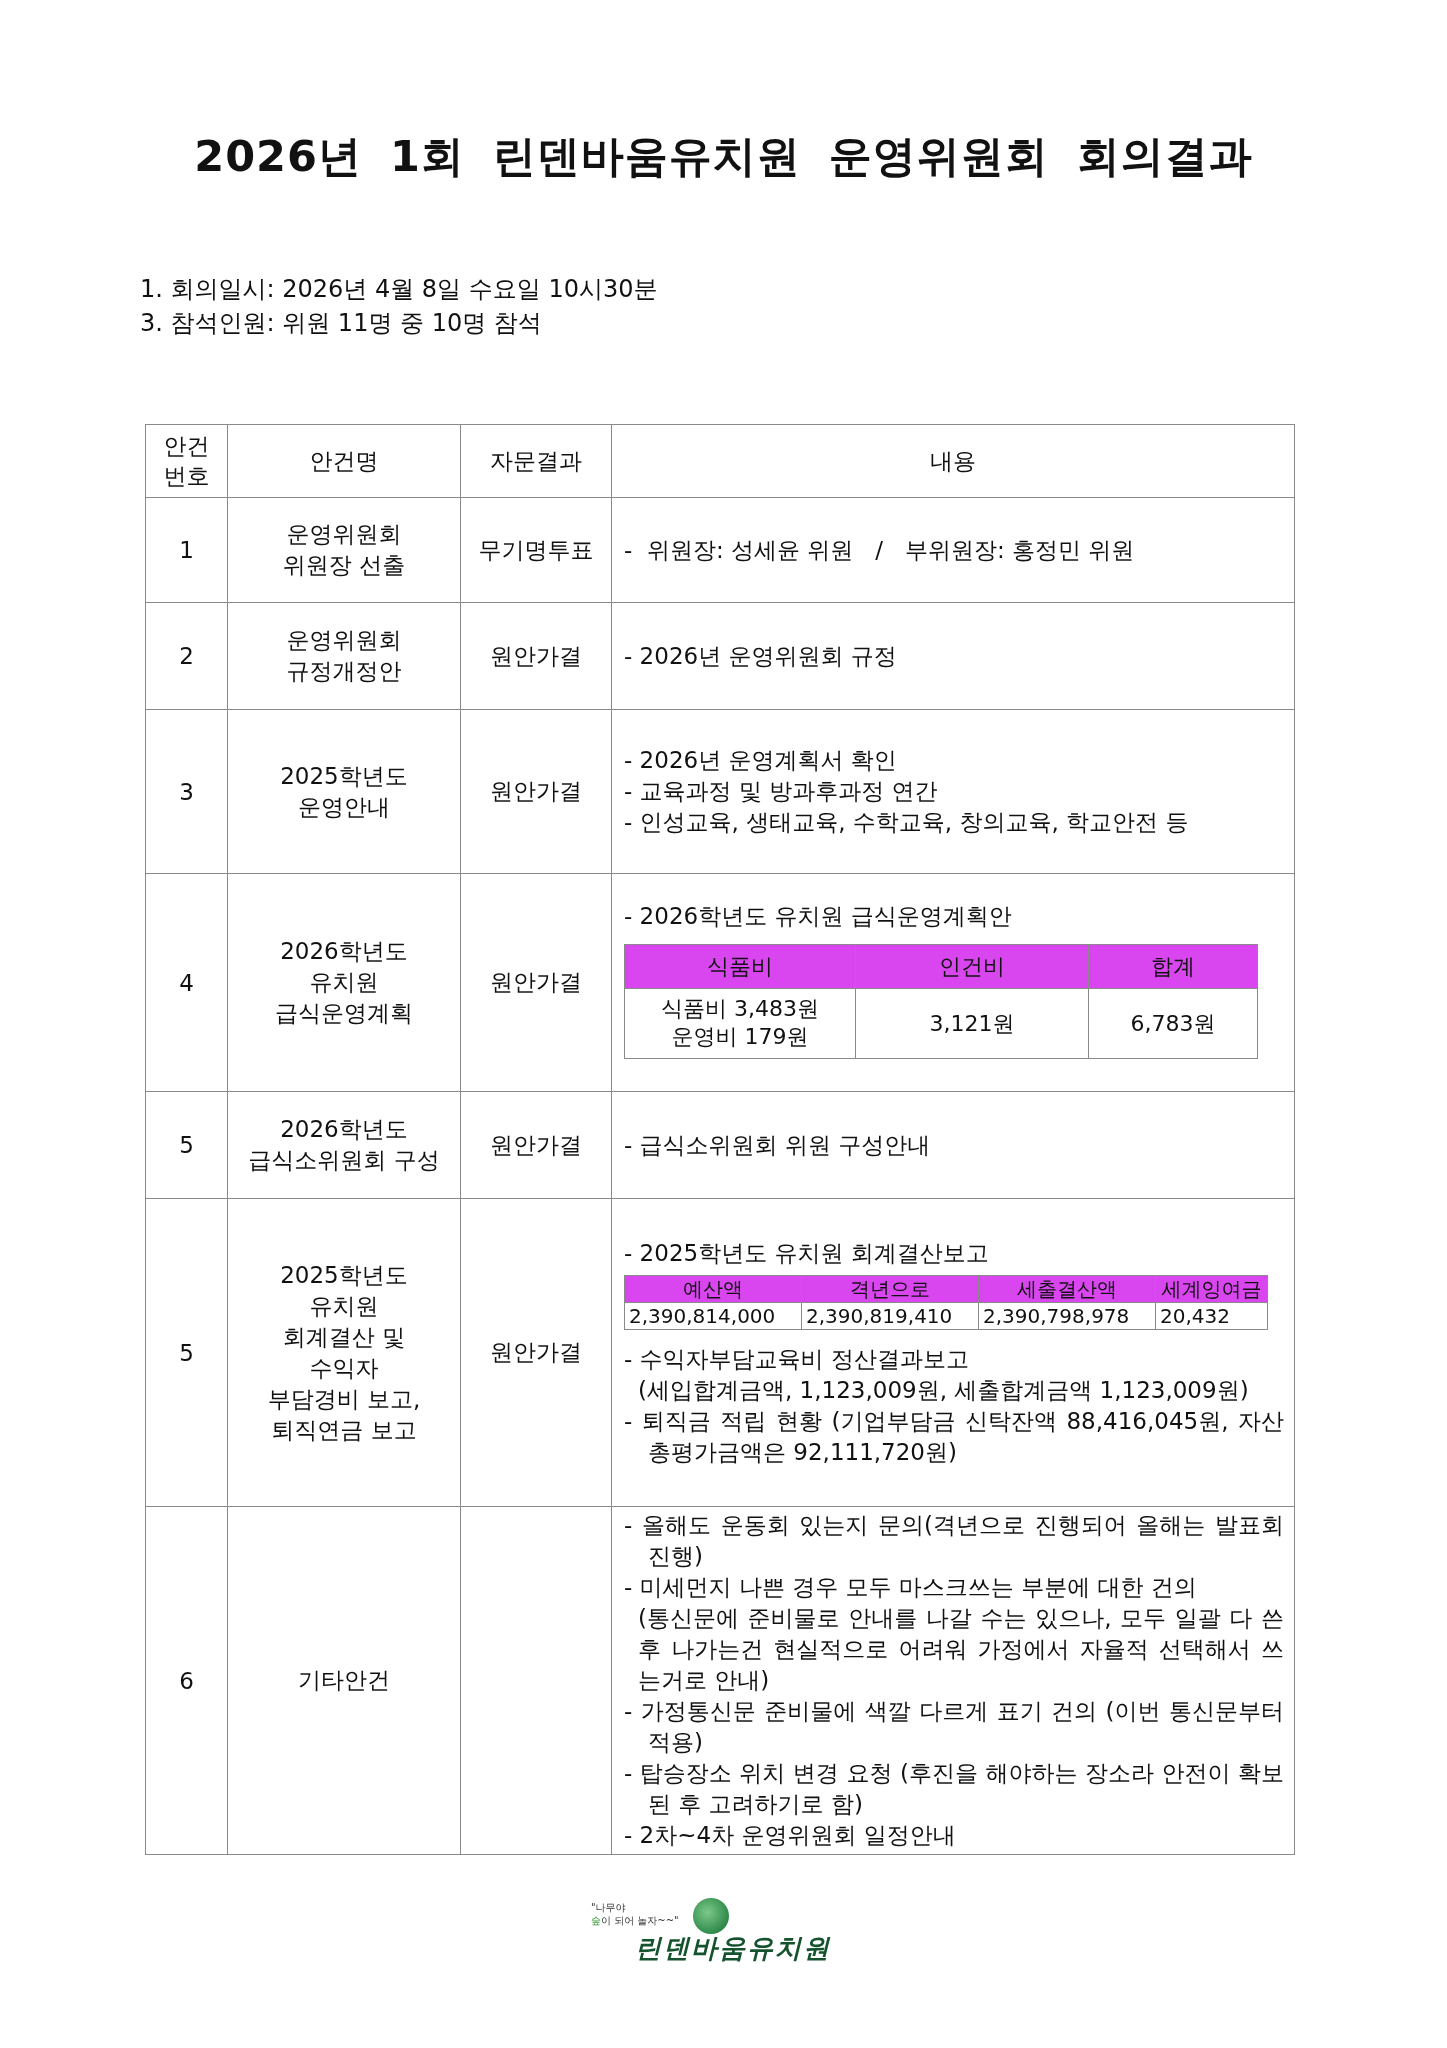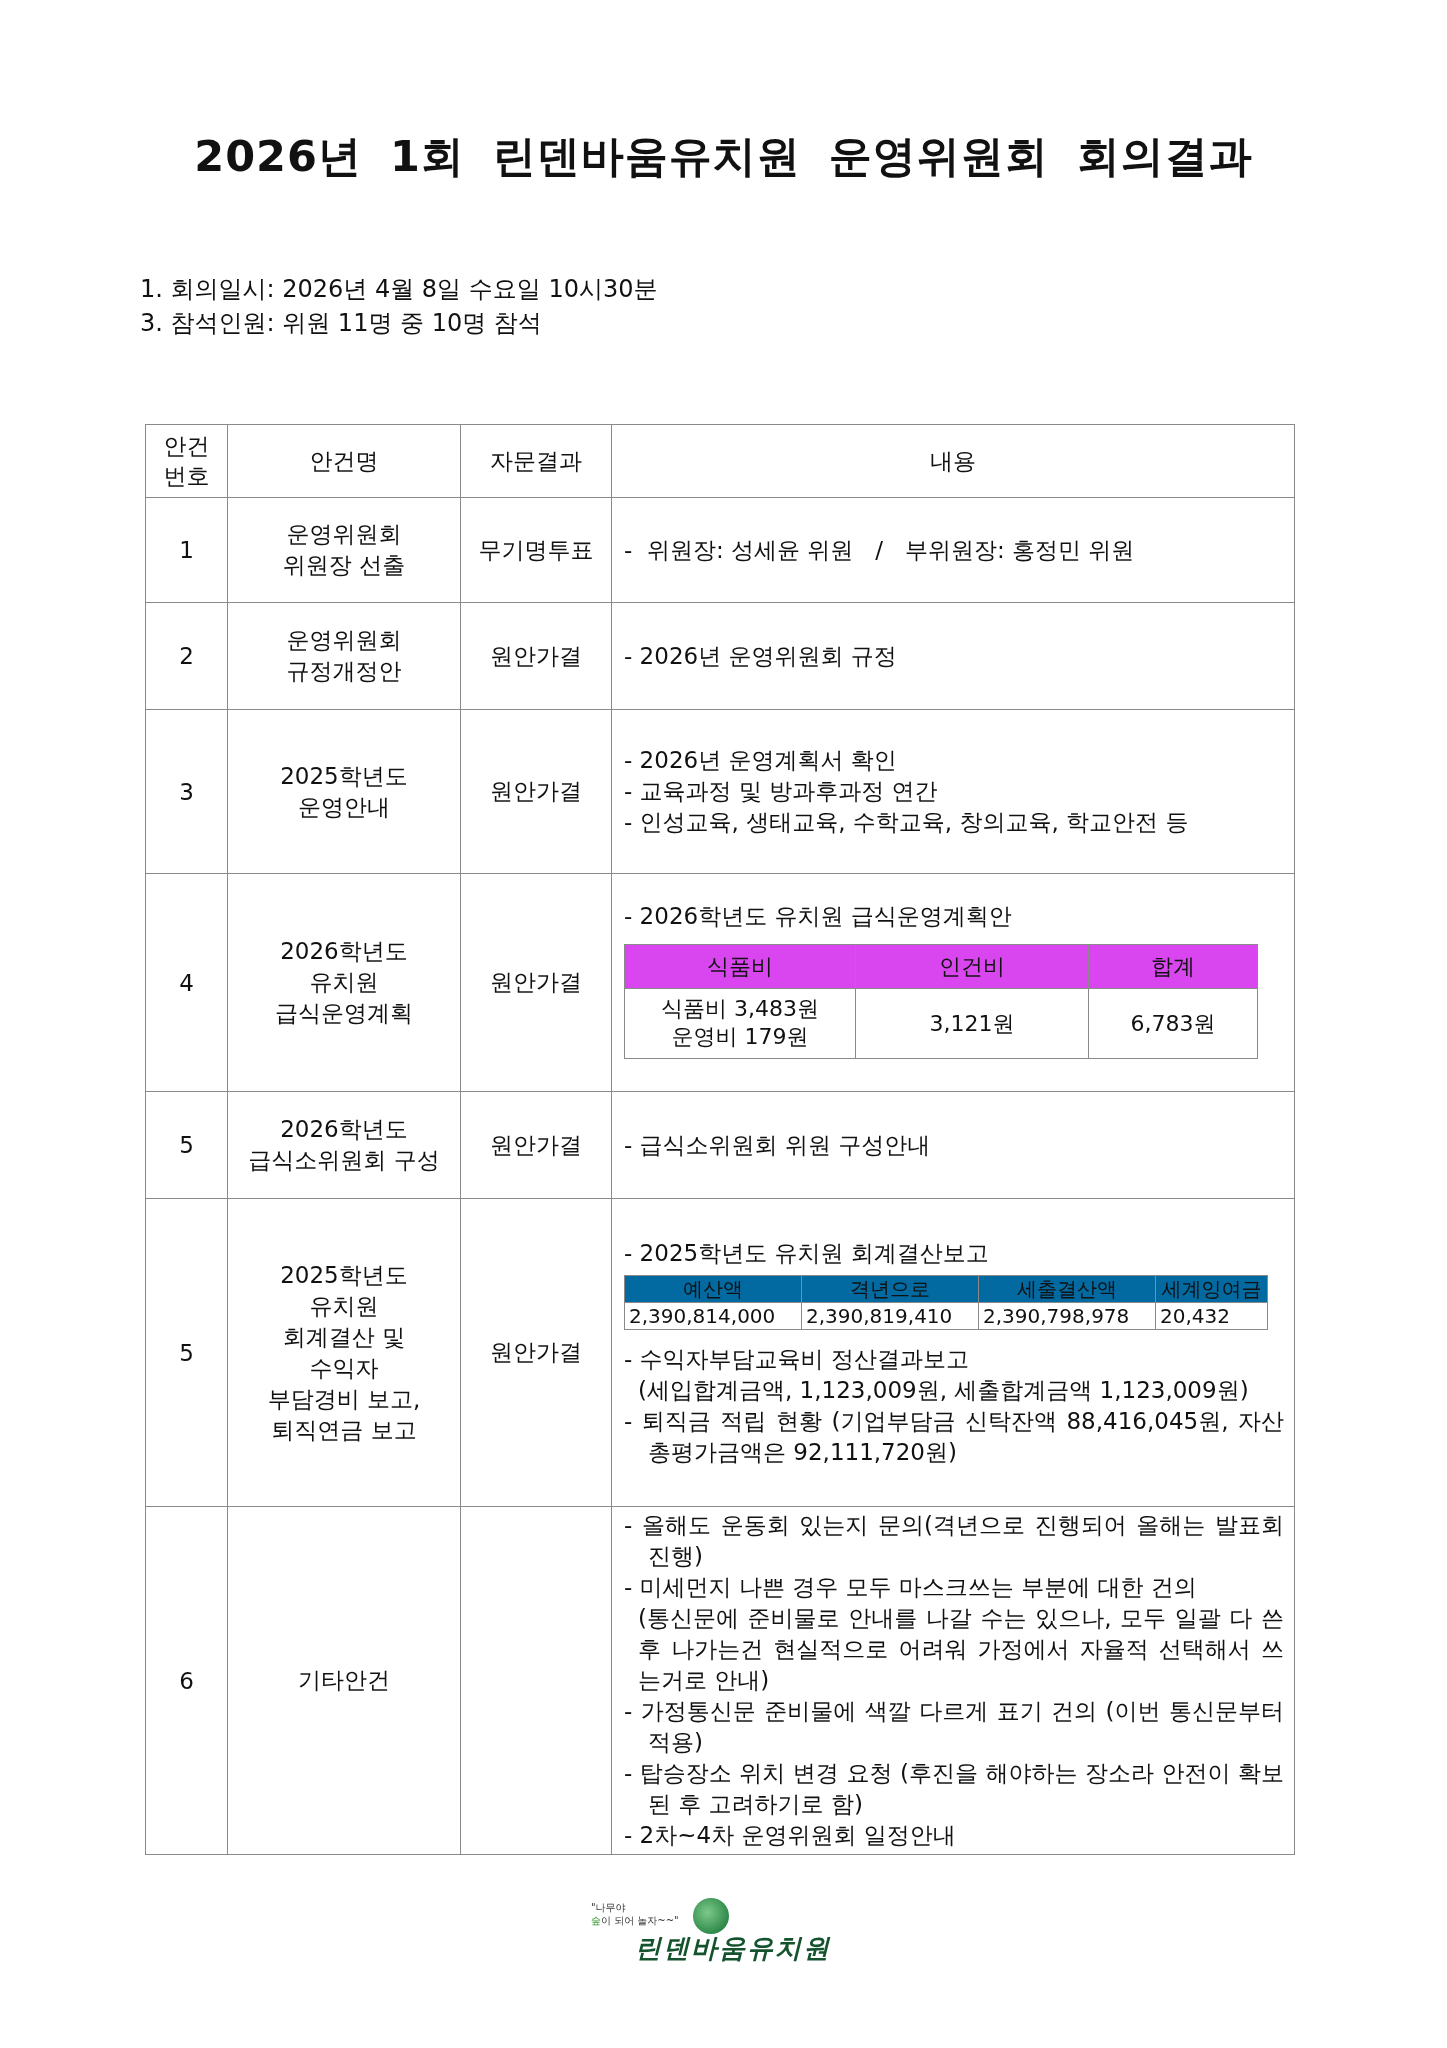--- a/index.html
+++ b/index.html
@@ -17,21 +17,21 @@
   .c2 { width:230px; text-align:center; line-height:31px; }
   .c3 { width:148px; text-align:center; }
   .c4 { text-align:left; padding:0 10px 0 12px; line-height:31px; }
   .item { padding-left:24px; text-indent:-24px; text-align:justify; }
   .item.cont { padding-left:14px; text-indent:0; }
   .sub { border-collapse:collapse; margin:12px 0 6px 0; font-size:22px; }
   .sub td { border:1px solid #777; text-align:center; }
   .sub tr.hd td { background:#d946ef; }
   .sub2 { border-collapse:collapse; margin:6px 0 14px 0; font-size:20px; }
   .sub2 td { border:1px solid #777; line-height:26px; padding:0 4px; }
-  .sub2 tr.hd td { background:#0369a1; text-align:center; }
+  .sub2 tr.hd td { background:#d946ef; text-align:center; }
   .logo { position:absolute; left:585px; top:1895px; width:270px; height:70px; }
   .logo .tag { position:absolute; left:6px; top:6px; font-size:10px; line-height:13px; color:#333; }
   .logo .tag .g { color:#3a9a3a; }
   .logo .tree { position:absolute; left:108px; top:3px; width:36px; height:36px; border-radius:50%;
                 background:radial-gradient(circle at 40% 40%, #7cc98a, #2f8a4a 70%, #1d6a36); }
   .logo .name { position:absolute; left:50px; top:36px; font-size:26px; font-weight:bold;
                 font-style:italic; letter-spacing:2px; color:#14532d; font-family:"DejaVu Serif", serif; }
 </style>
 </head>
 <body>

